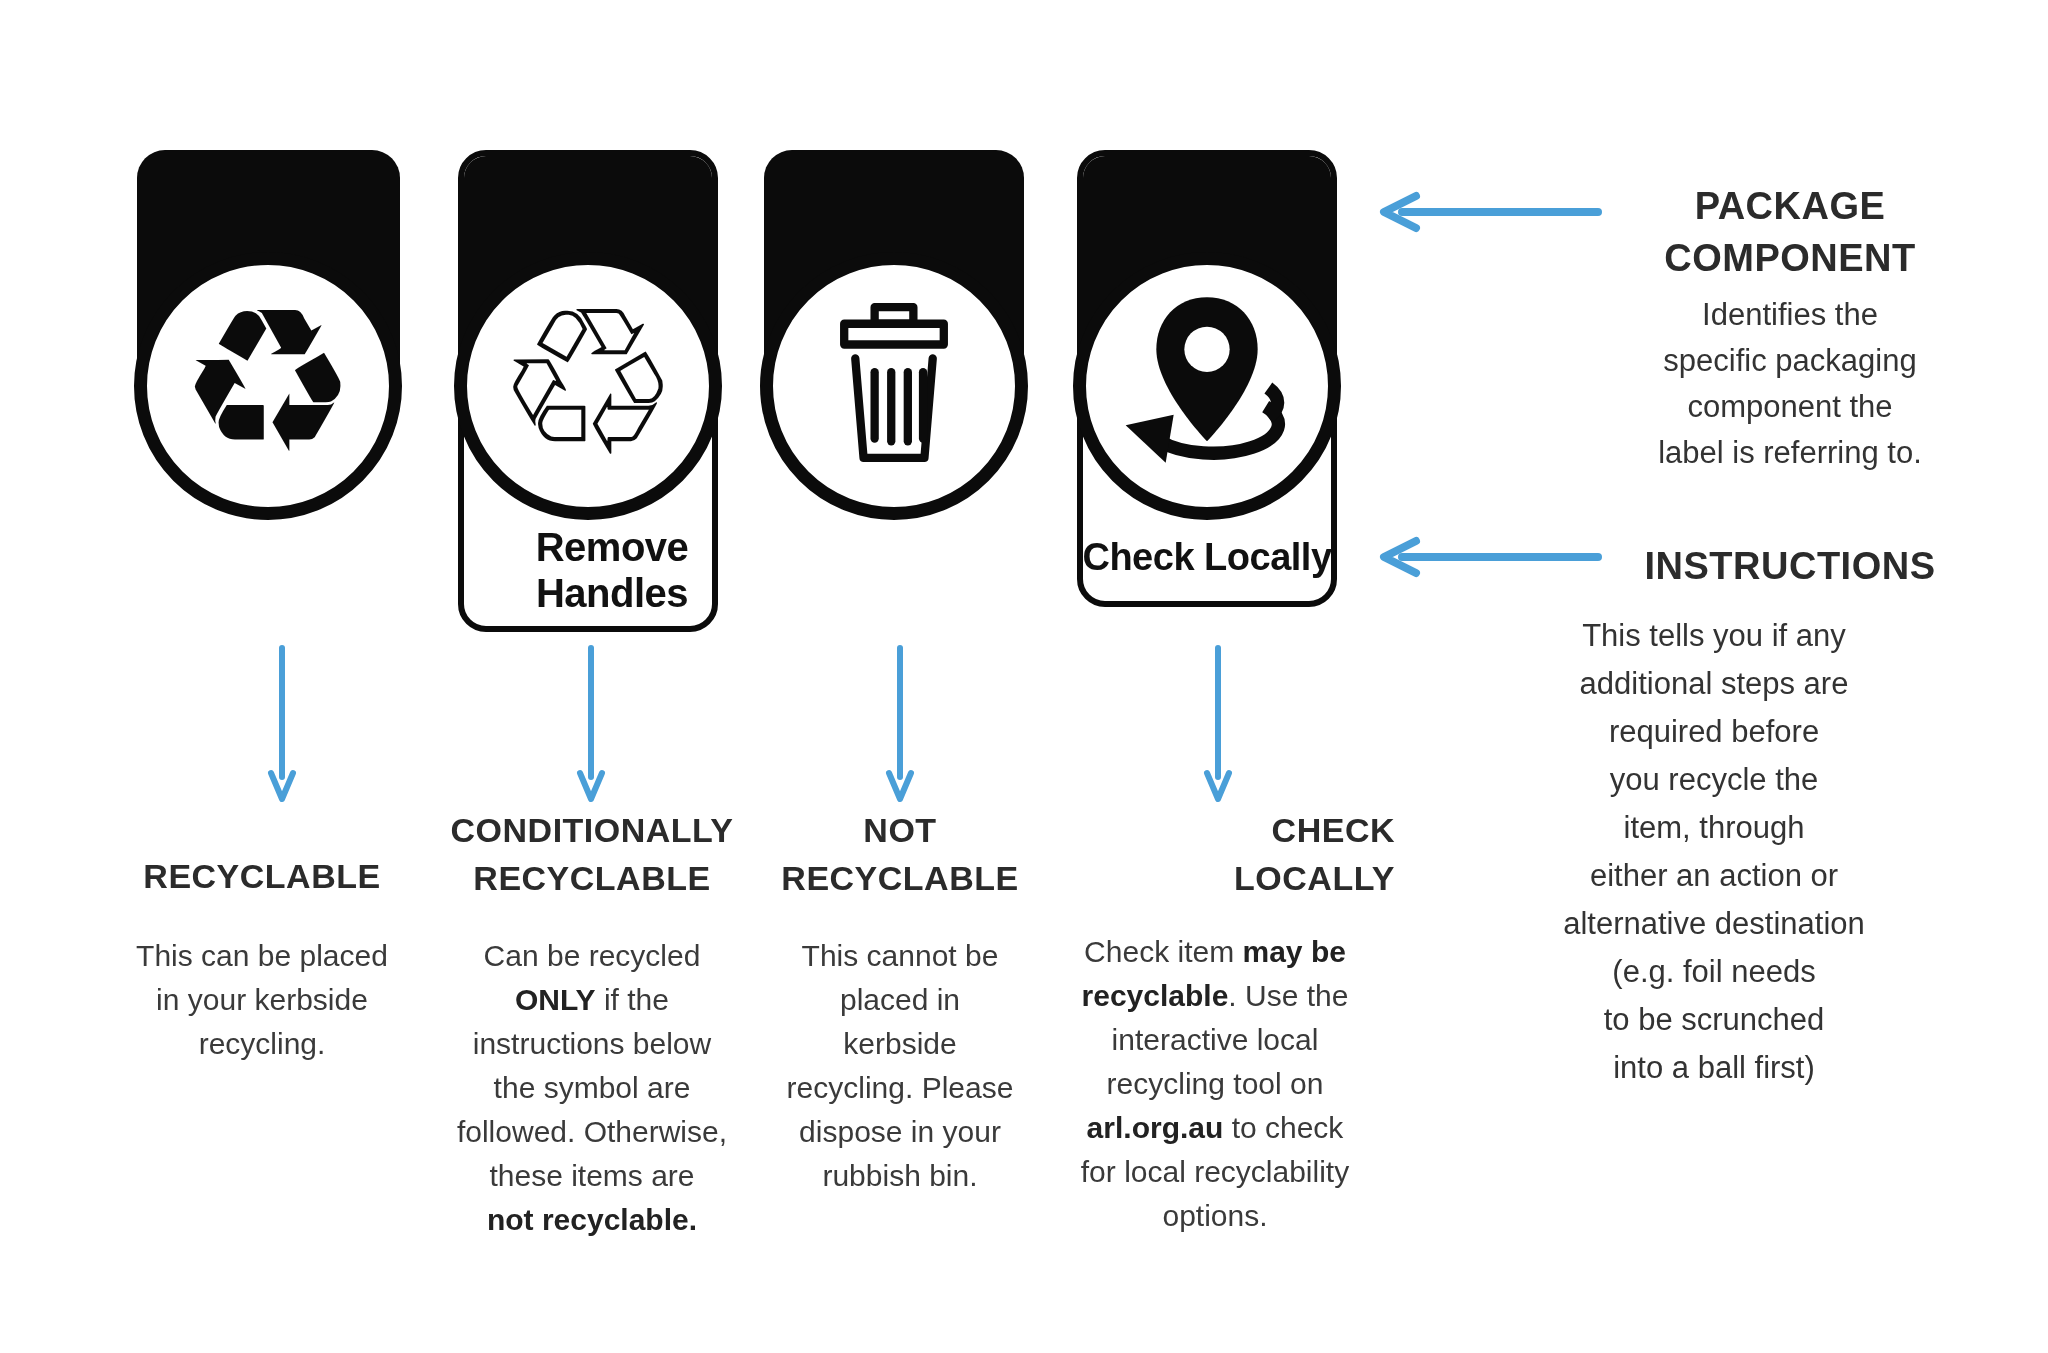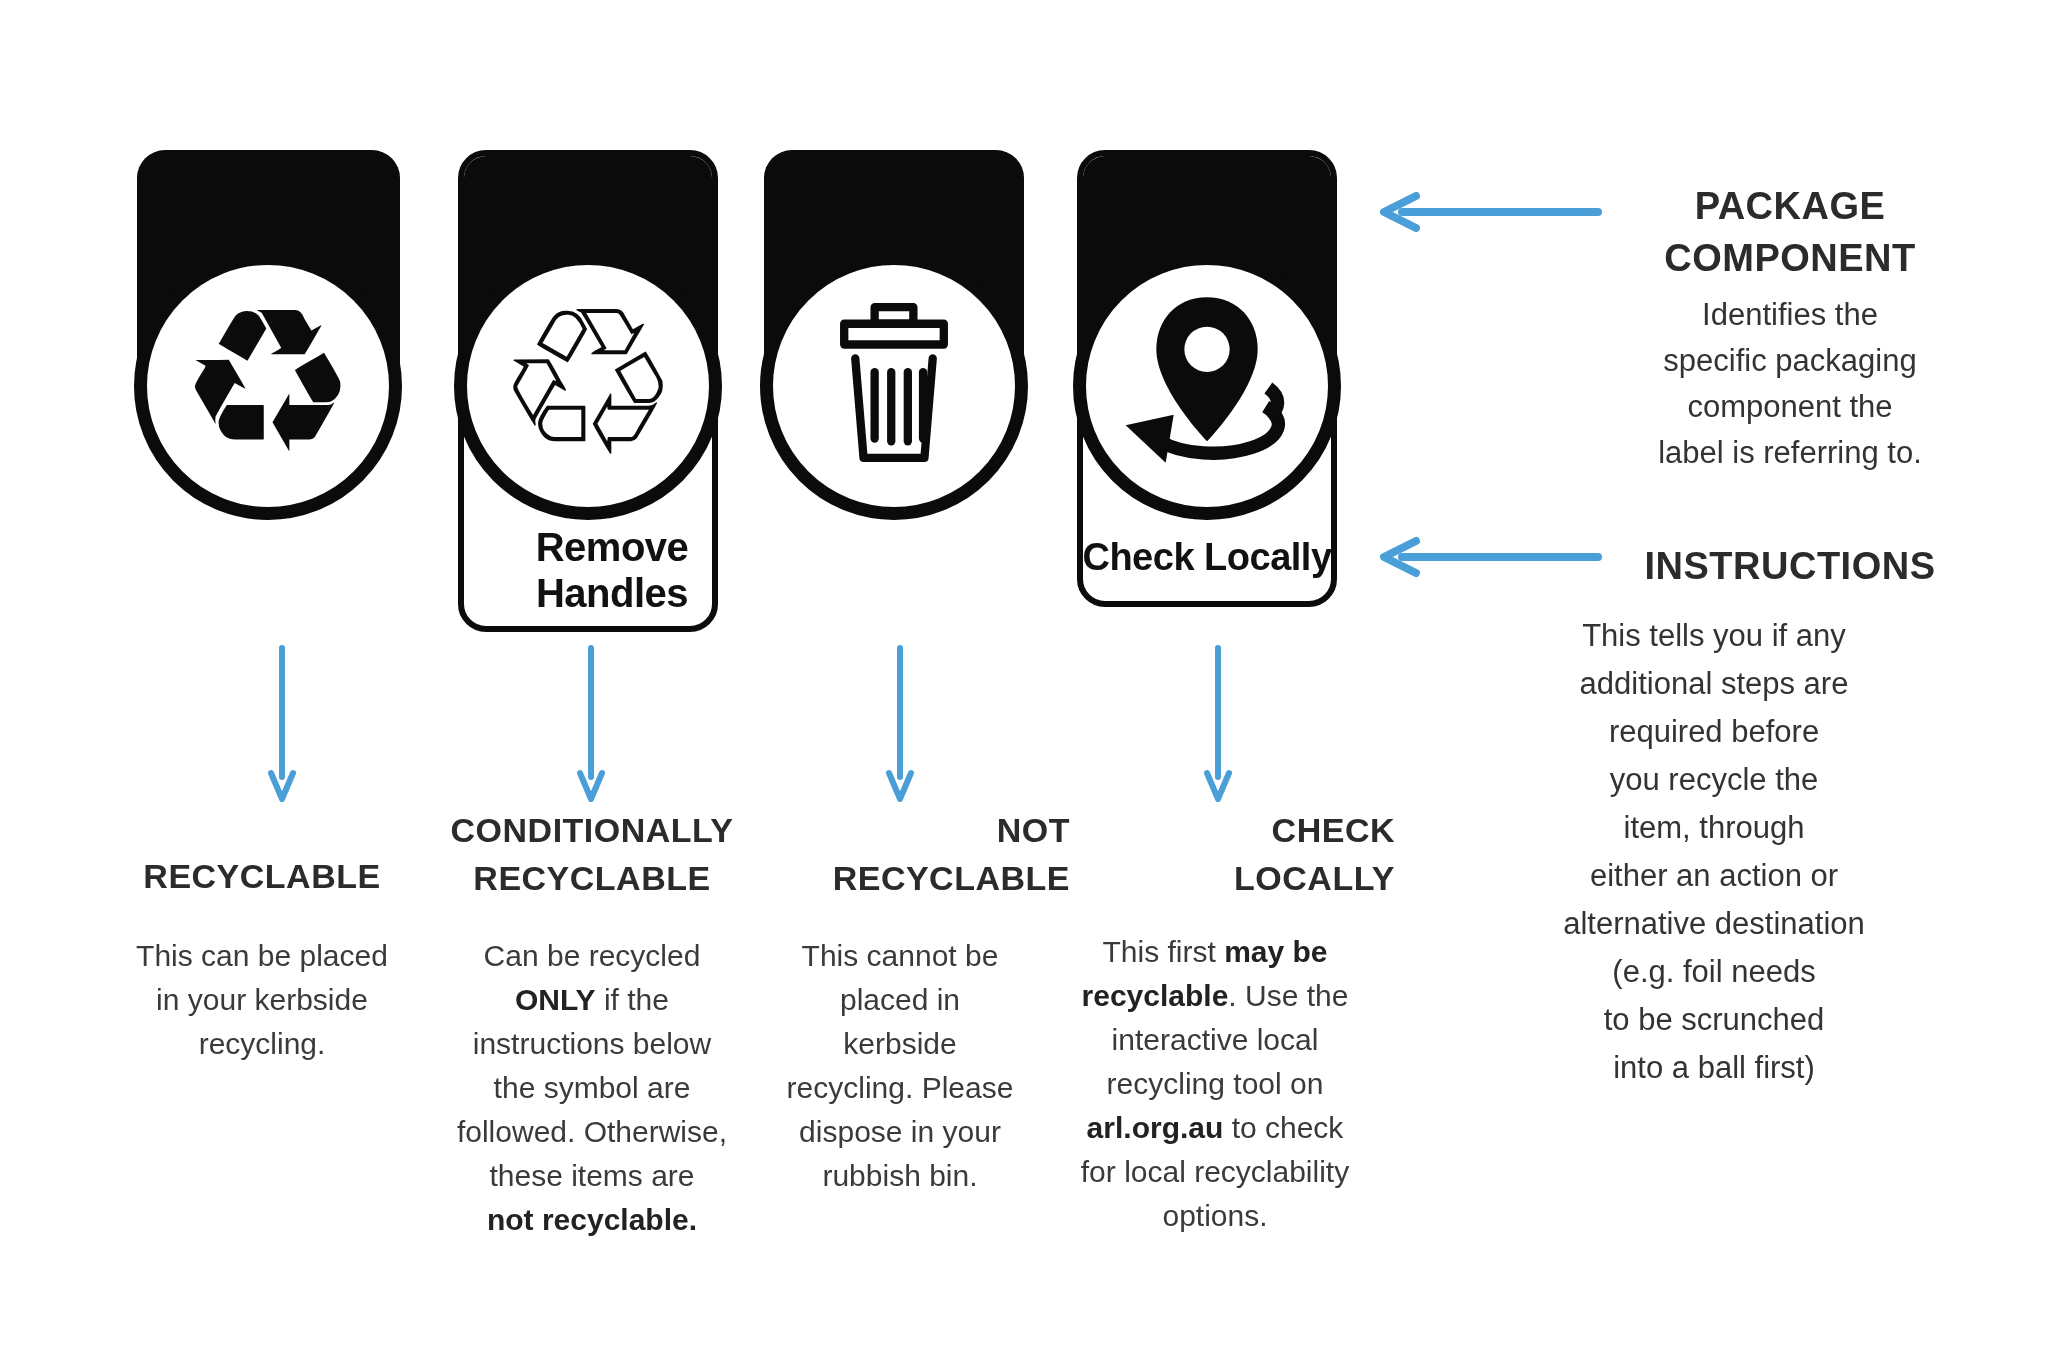--- a/index.html
+++ b/index.html
@@ -159,35 +159,35 @@
       <div><b>ONLY</b><span> if the</span></div>
       <div><span>instructions below</span></div>
       <div><span>the symbol are</span></div>
       <div><span>followed. Otherwise,</span></div>
       <div><span>these items are</span></div>
       <div><b>not recyclable.</b></div>
     </div>
   </div>
 
   <div>
-    <div class="col-heading pre" style="left:730px;width:340px;top:806px;text-align:right;">NOT
+    <div class="col-heading pre" style="left:730px;width:340px;top:806px;">NOT
 RECYCLABLE</div>
     <div class="col-body pre" style="left:730px;width:340px;top:934px;">This cannot be
 placed in
 kerbside
 recycling. Please
 dispose in your
 rubbish bin.</div>
   </div>
 
   <div>
     <div class="col-heading pre" style="left:1035px;width:360px;top:806px;text-align:right;">CHECK
 LOCALLY</div>
     <div class="col-body" style="left:1025px;width:380px;top:930px;">
-      <div><span>This first </span><b>may be</b></div>
+      <div><span>Check item </span><b>may be</b></div>
       <div><b>recyclable</b><span>. Use the</span></div>
       <div><span>interactive local</span></div>
       <div><span>recycling tool on</span></div>
       <div><b>arl.org.au</b><span> to check</span></div>
       <div><span>for local recyclability</span></div>
       <div><span>options.</span></div>
     </div>
   </div>
 
   <svg class="arrow-svg" style="left:1372px;top:190px;" width="230" height="44" viewBox="0 0 230 44">

